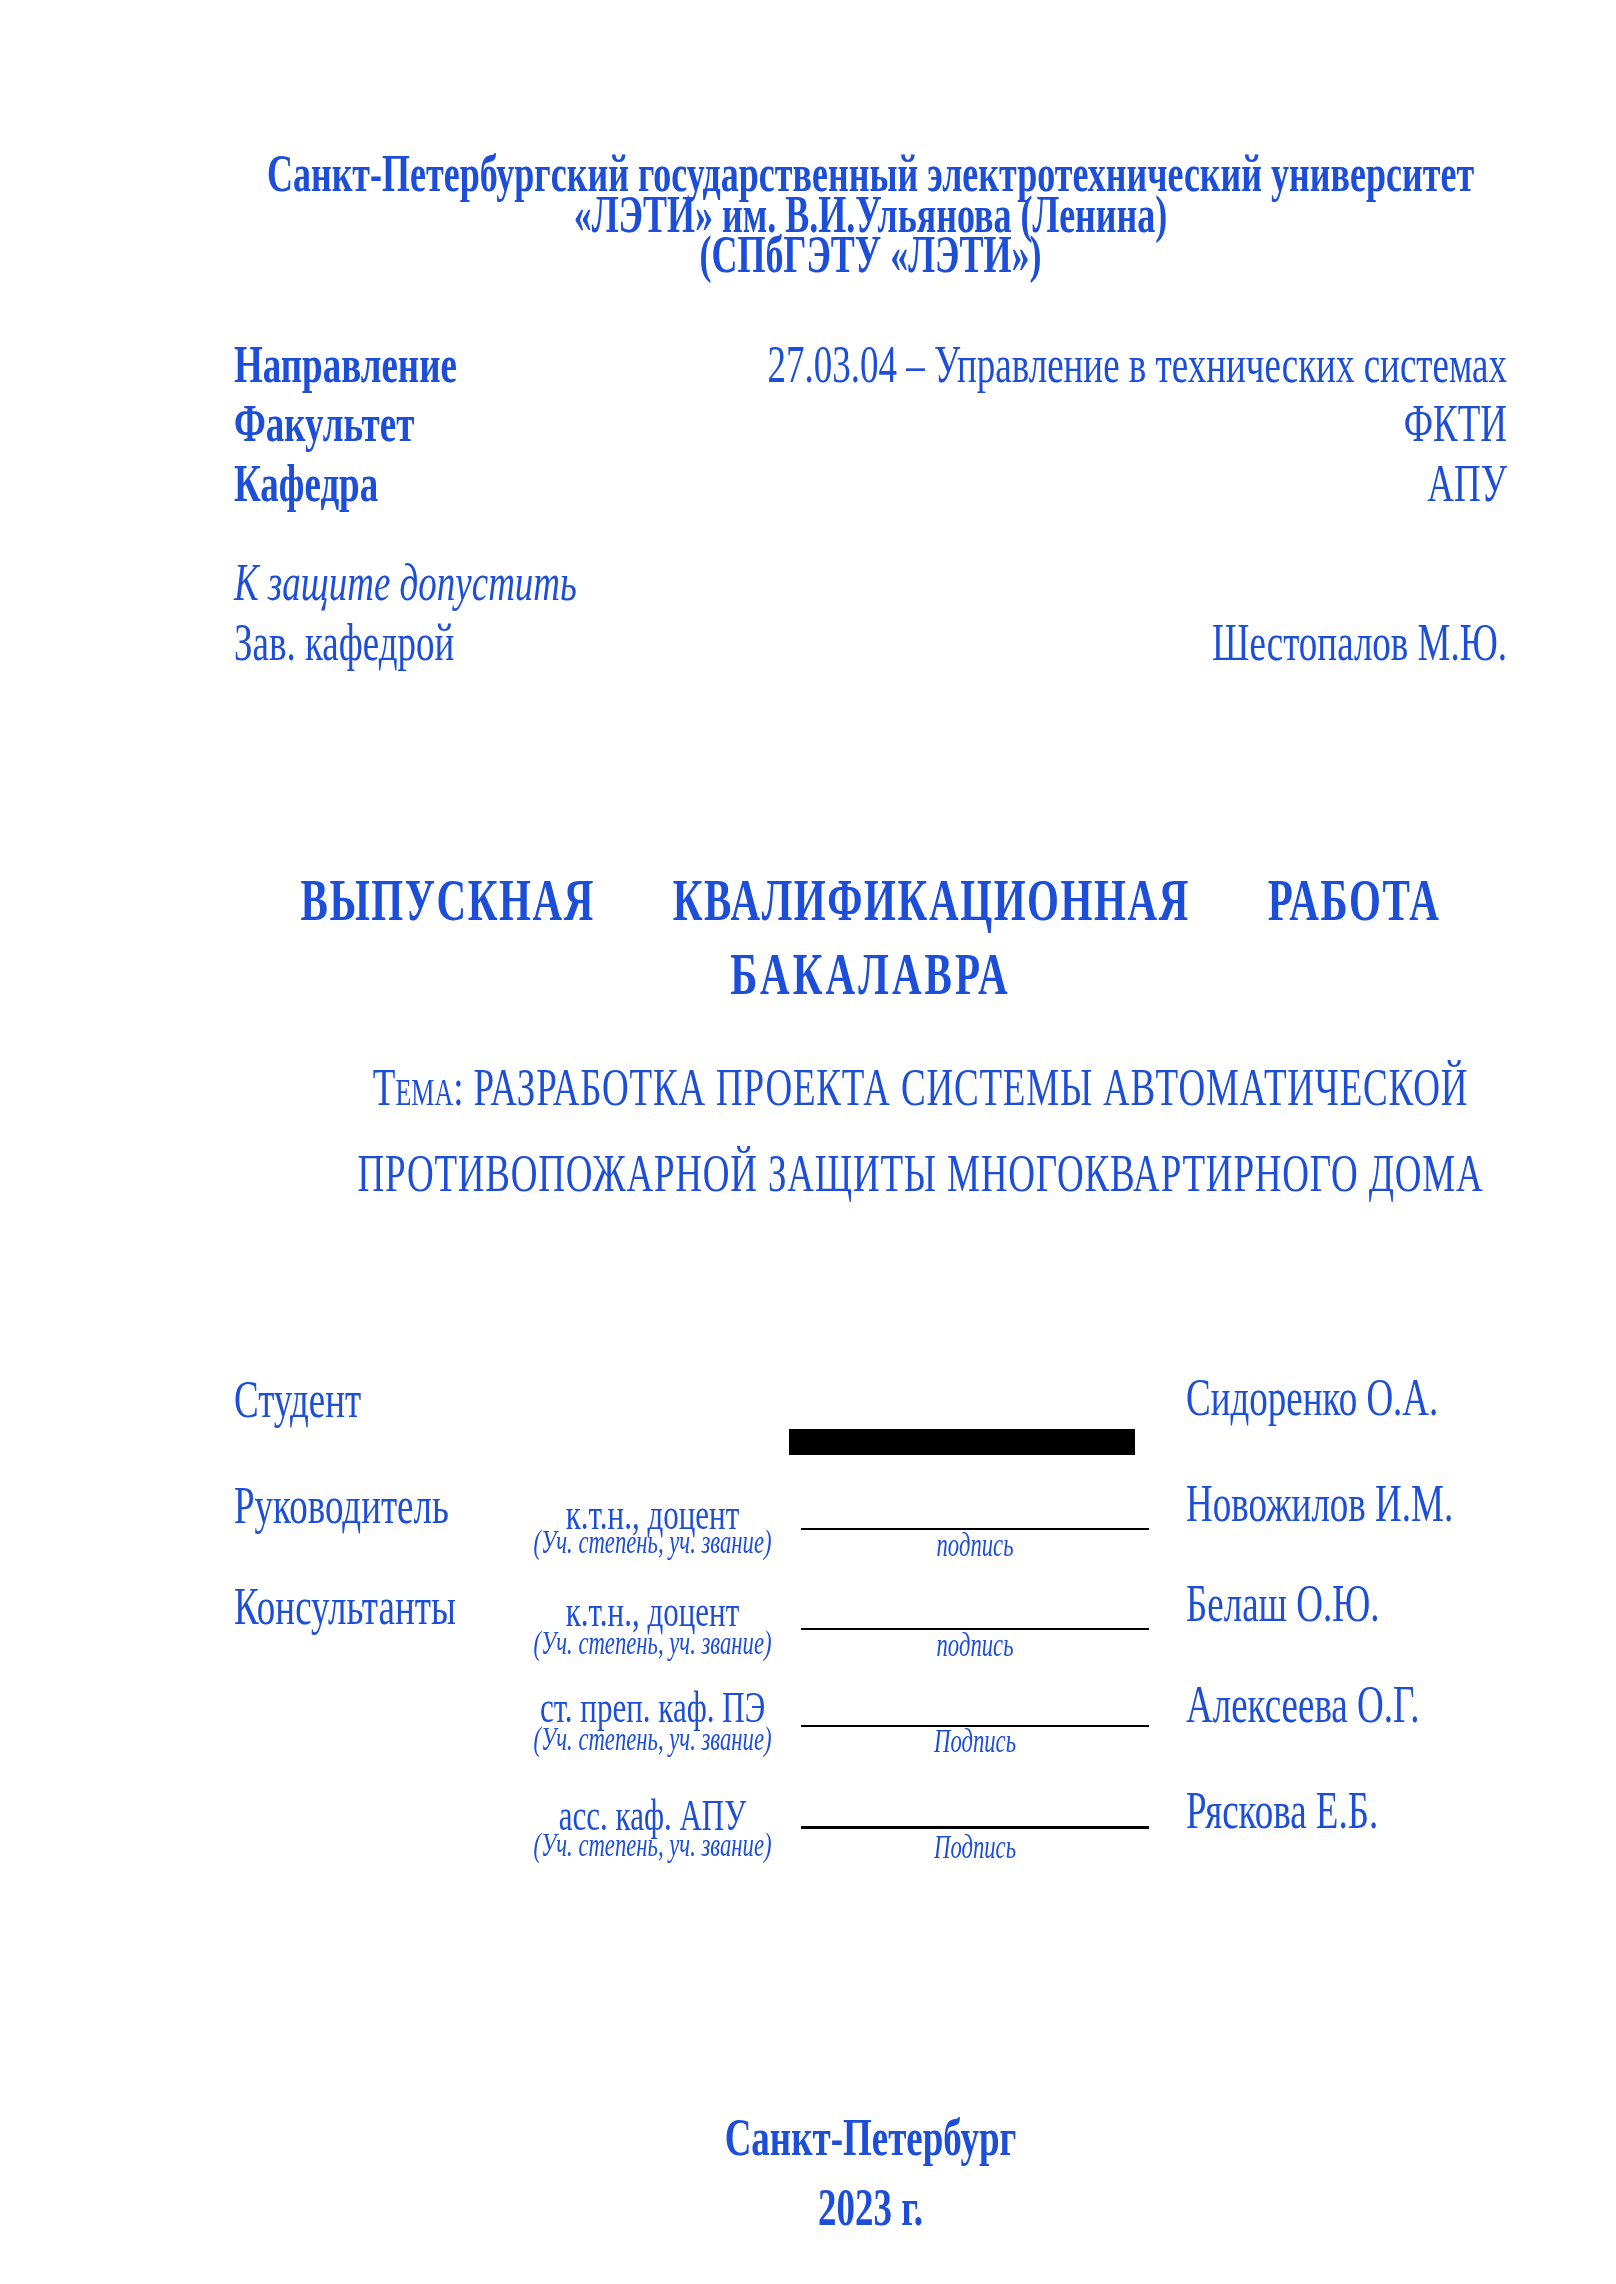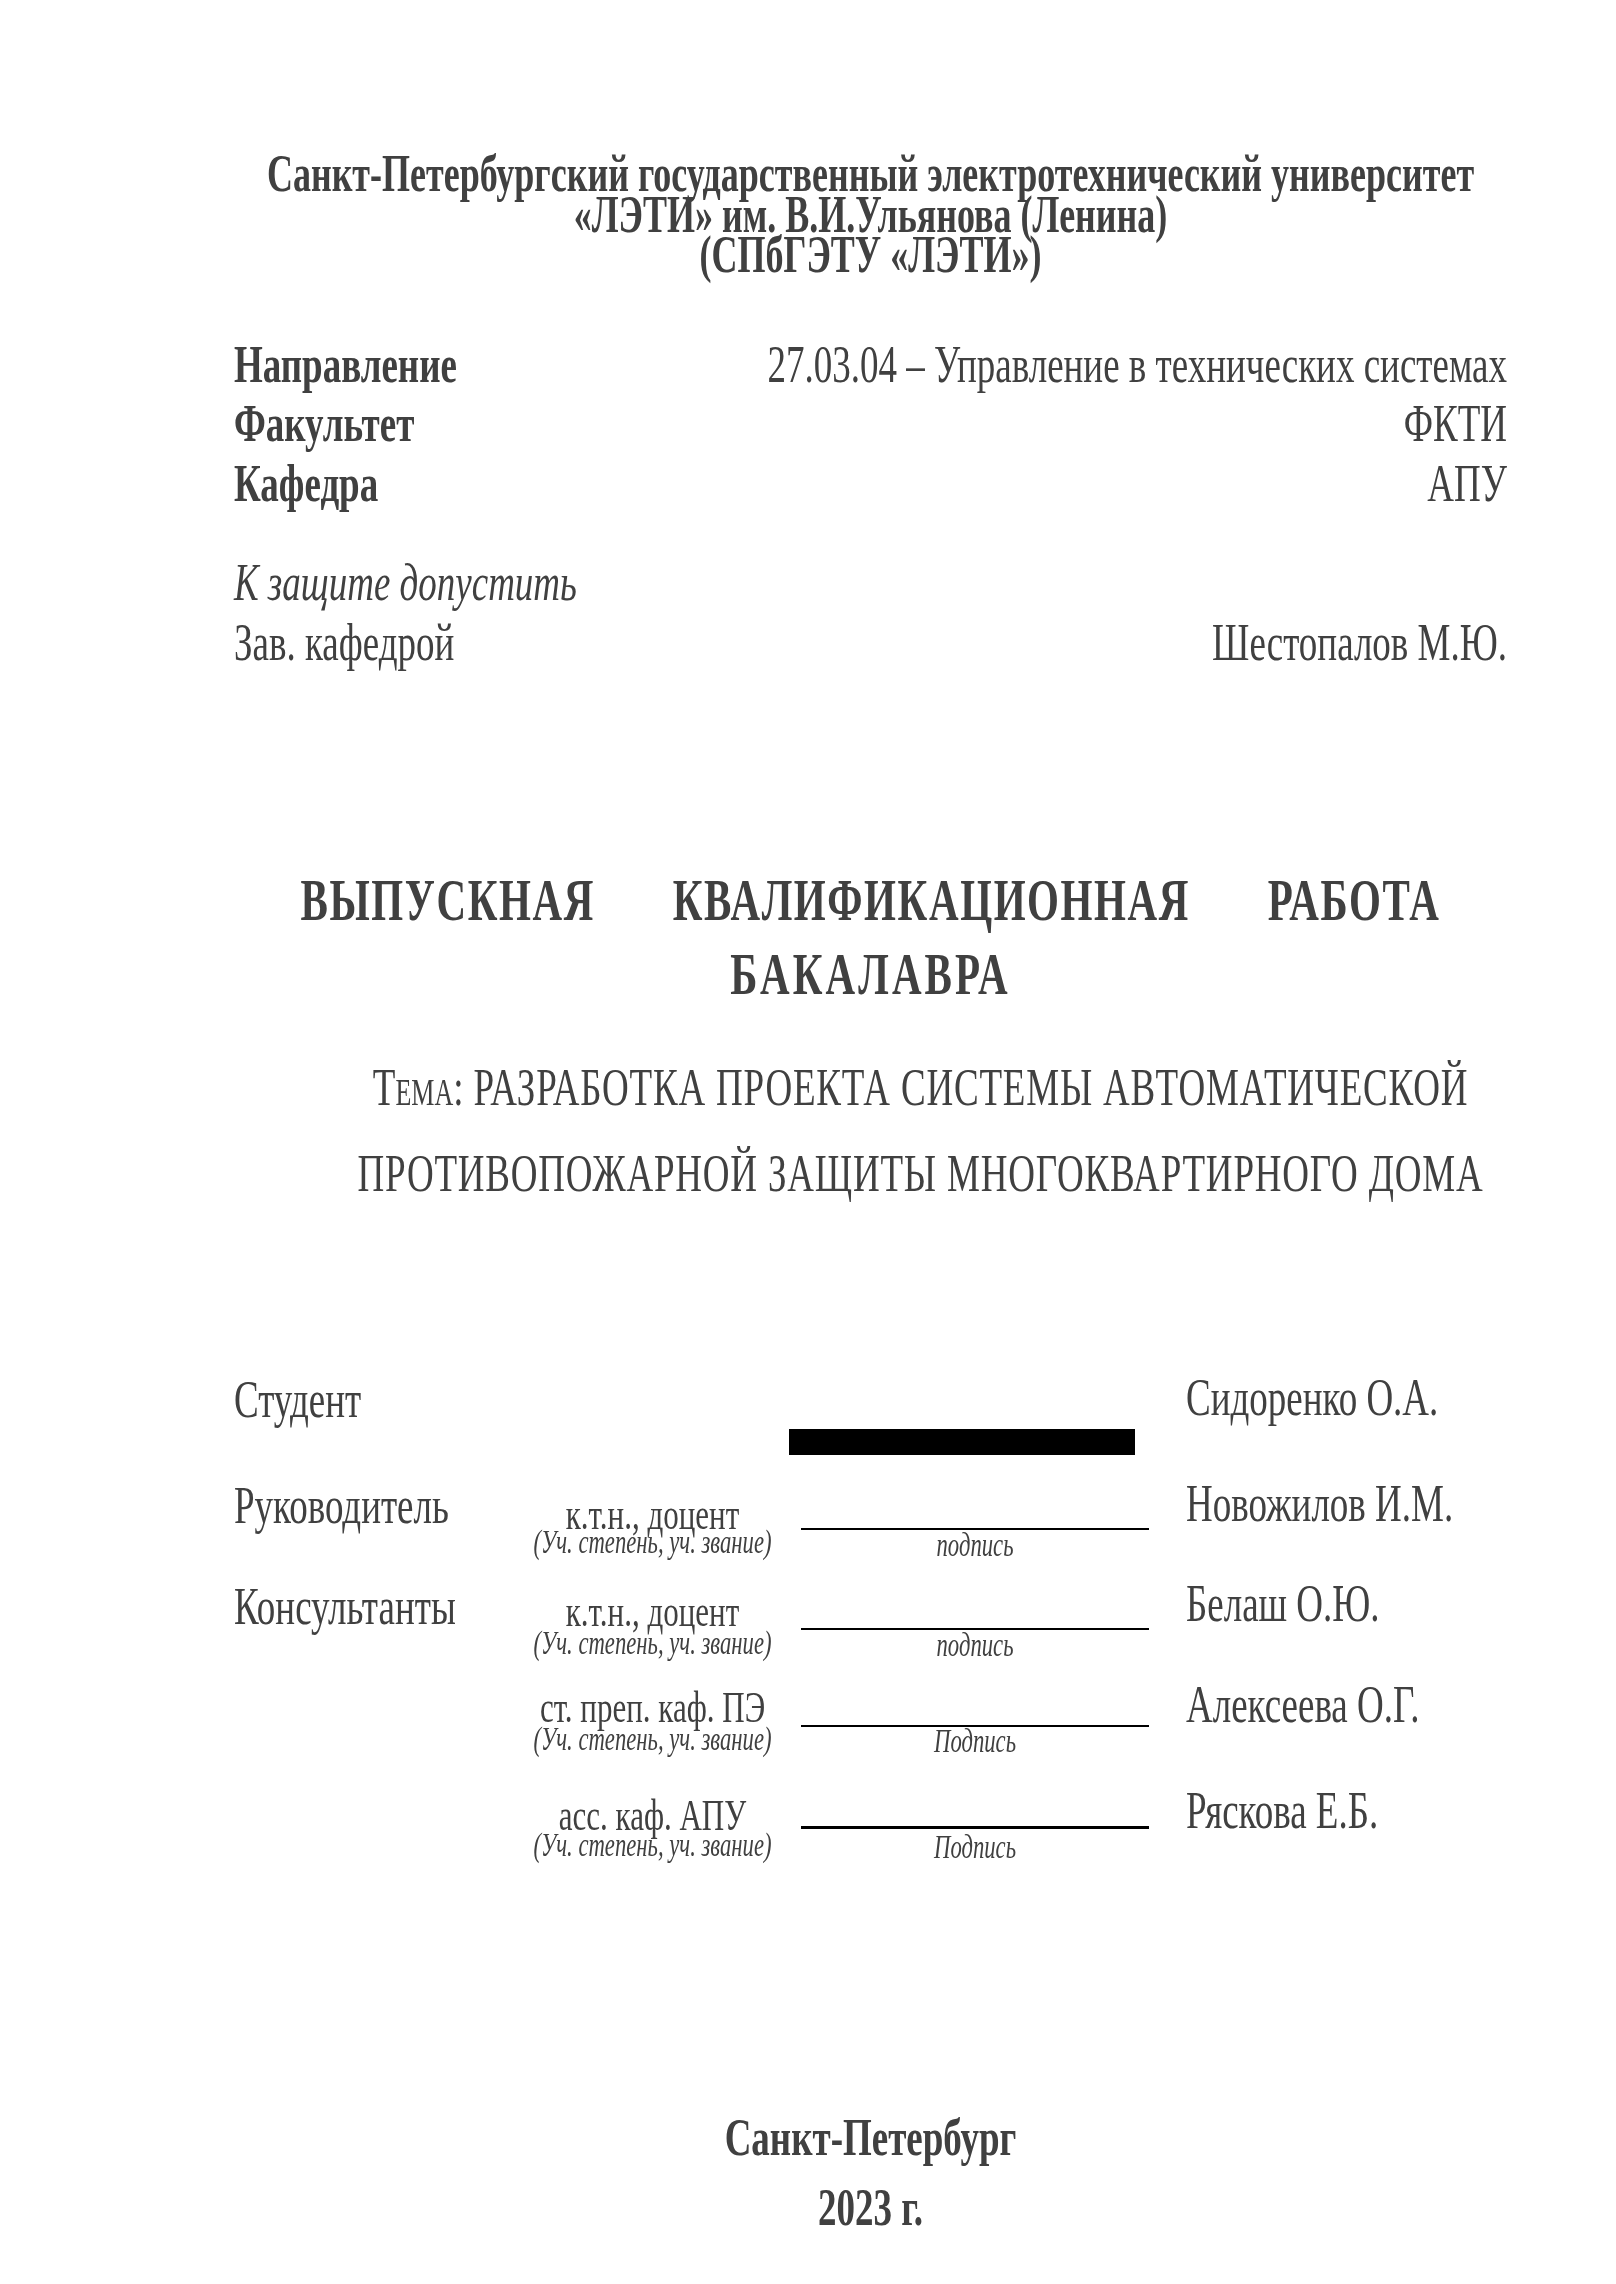--- a/index.html
+++ b/index.html
@@ -1,21 +1,21 @@
 <!DOCTYPE html>
 <html style="font-size:12.5px"><head>
 <meta charset="utf-8">
 <style>
   html,body{margin:0;padding:0;background:#ffffff;}
   #page{
     position:relative;
     width:1616px;height:2284px;
     background:#ffffff;
     font-family:"Liberation Serif","DejaVu Serif",serif;
-    color:#404040;
+    color:#1d4ed8;
     overflow:hidden;
   }
   .abs{position:absolute;}
   
   .t{transform:scaleY(1.45);transform-origin:50% 50%;}
 
   .hline{left:234px;width:1273px;text-align:center;font-weight:bold;font-size:36px;line-height:42px;}
   .hl1{top:153px;}
   .hl2{top:194px;}
   .hl3{top:234px;}

